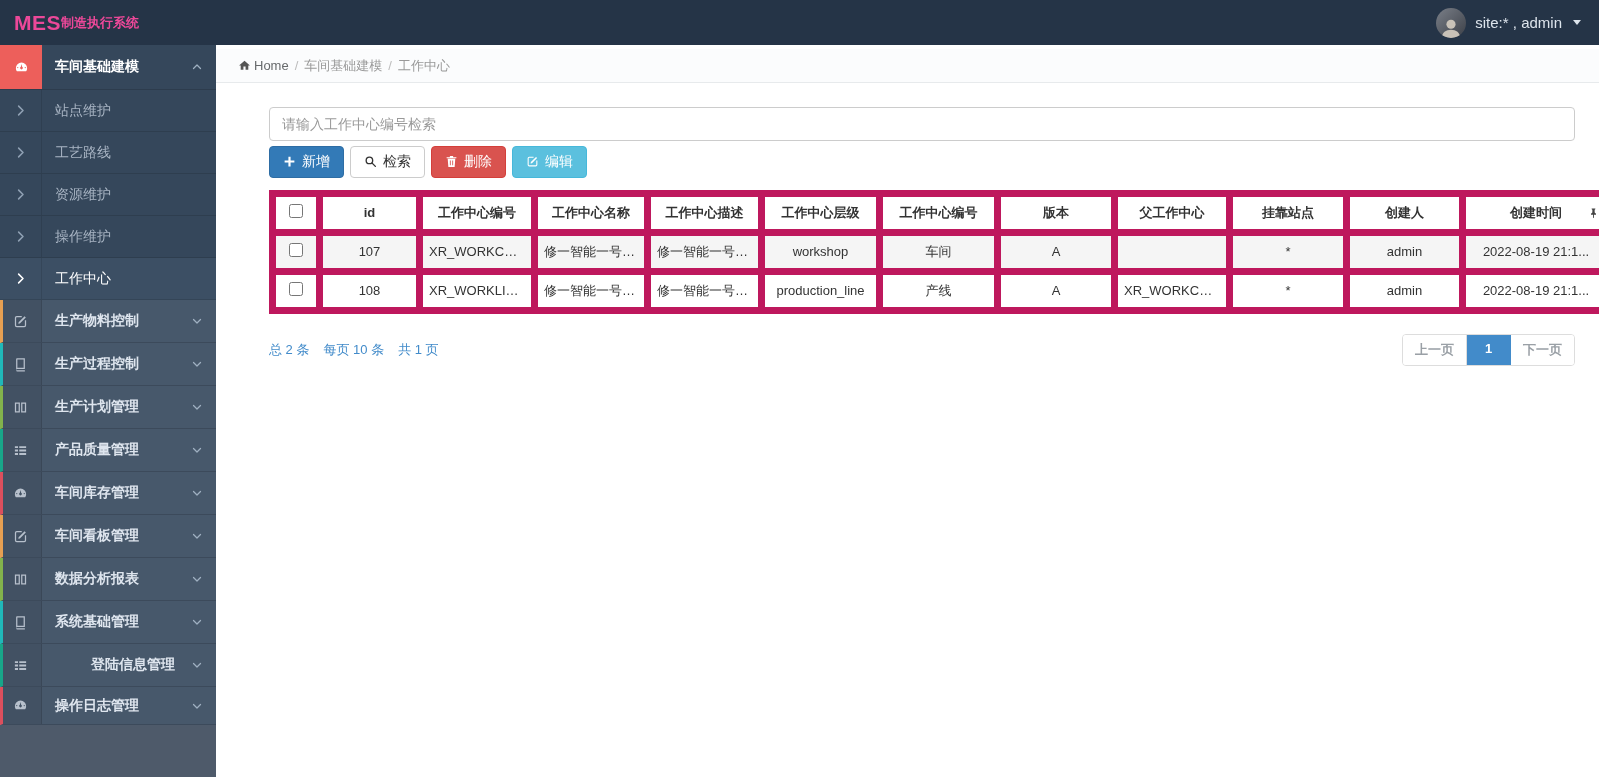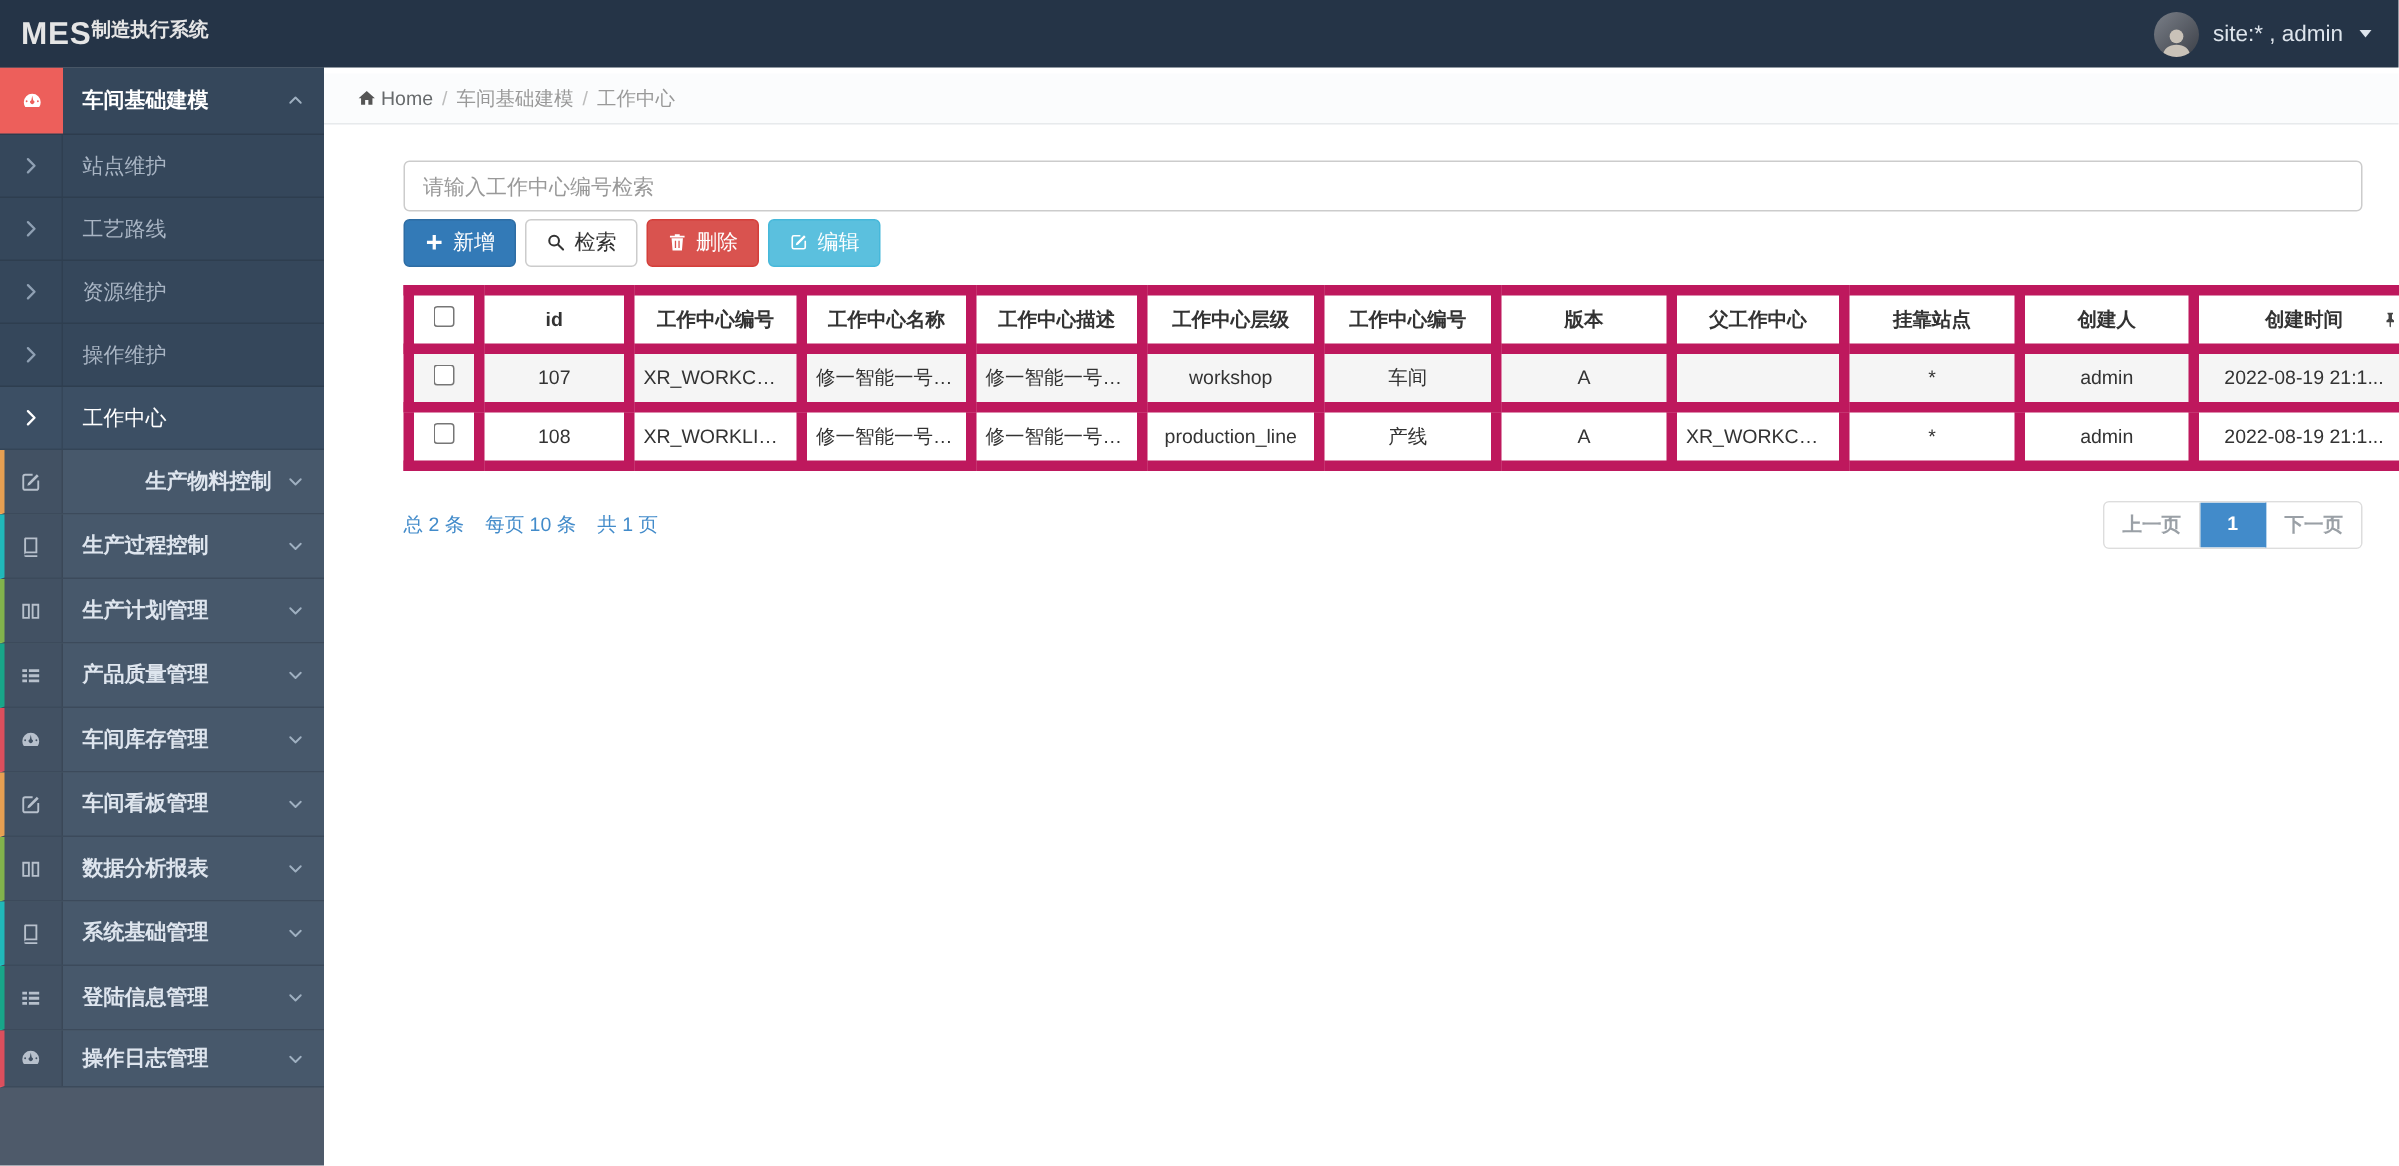--- a/index.html
+++ b/index.html
@@ -1,20 +1,20 @@
 <!DOCTYPE html>
 <html><head>
 <meta charset="utf-8">
 <style>
   * { margin:0; padding:0; box-sizing:border-box; }
   html,body { width:1599px; height:777px; overflow:hidden; font-family:"Liberation Sans",sans-serif; background:#fff; }
 
   
   .navbar { position:absolute; left:0; top:0; width:1599px; height:45px; background:#253447; display:flex; align-items:center; justify-content:space-between; padding:0 18px 0 14px; z-index:10; }
-  .brand { color:#e5e5e5; display:flex; align-items:flex-start; }
+  .brand { color:#ec4899; display:flex; align-items:center; }
   .brand-mes { font-size:21px; font-weight:bold; letter-spacing:.5px; }
   .brand-rest { font-size:13px; font-weight:bold; }
   .nav-user { display:flex; align-items:center; gap:9px; color:#dde4ec; font-size:15px; cursor:pointer; }
   .avatar { width:30px; height:30px; border-radius:50%; background:linear-gradient(135deg,#7a7f88,#3c4048); overflow:hidden; display:flex; align-items:flex-end; justify-content:center; }
   .avatar svg { width:22px; height:22px; fill:#c9c2b8; }
   .caret { display:inline-block; width:0; height:0; border-left:4px solid transparent; border-right:4px solid transparent; border-top:5px solid #dde4ec; margin-left:2px; }
 
   
   .sidebar { position:absolute; left:0; top:45px; width:216px; height:732px; background:#4e5a6a; }
   .side-row { display:flex; align-items:center; position:relative; cursor:pointer; }
@@ -139,21 +139,21 @@
   </div>
   <div class="side-row sub active">
     <span class="side-icon">
         <svg viewBox="0 0 24 24">
           <polyline points="9,5 16,12 9,19" fill="none" stroke="currentColor" stroke-width="2.5" stroke-linecap="round" stroke-linejoin="round"></polyline>
         </svg>
       </span>
     <span class="side-label">工作中心</span>
   </div>
 
-  <div class="side-row itm" style="border-left-color: rgb(248, 172, 89); gap: 42px;">
+  <div class="side-row itm" style="border-left-color: rgb(248, 172, 89);">
     <span class="side-icon">
         <svg viewBox="0 0 24 24">
           <path fill="currentColor" d="M3 6a3 3 0 0 1 3-3h8v2H6a1 1 0 0 0-1 1v12a1 1 0 0 0 1 1h12a1 1 0 0 0 1-1v-8h2v8a3 3 0 0 1-3 3H6a3 3 0 0 1-3-3zm6 7 9.5-9.5 2 2L11 15l-2.6.6z"></path>
         </svg>
       </span>
     <span class="side-label">生产物料控制</span>
     <span class="side-chev">
         <svg viewBox="0 0 24 24">
           <polyline points="5,9 12,16 19,9" fill="none" stroke="currentColor" stroke-width="2.5" stroke-linecap="round" stroke-linejoin="round"></polyline>
         </svg>
@@ -245,21 +245,21 @@
           <path fill="currentColor" d="M5 21a2 2 0 0 0 2 2h12v-2z"></path>
         </svg>
       </span>
     <span class="side-label">系统基础管理</span>
     <span class="side-chev">
         <svg viewBox="0 0 24 24">
           <polyline points="5,9 12,16 19,9" fill="none" stroke="currentColor" stroke-width="2.5" stroke-linecap="round" stroke-linejoin="round"></polyline>
         </svg>
       </span>
   </div>
-  <div class="side-row itm" style="border-left-color: rgb(26, 179, 148);">
+  <div class="side-row itm" style="border-left-color: rgb(26, 179, 148); gap: 36px;">
     <span class="side-icon">
         <svg viewBox="0 0 24 24">
           <path fill="currentColor" d="M3 5h5v3H3zm7 0h11v3H10zM3 10.5h5v3H3zm7 0h11v3H10zM3 16h5v3H3zm7 0h11v3H10z"></path>
         </svg>
       </span>
     <span class="side-label">登陆信息管理</span>
     <span class="side-chev">
         <svg viewBox="0 0 24 24">
           <polyline points="5,9 12,16 19,9" fill="none" stroke="currentColor" stroke-width="2.5" stroke-linecap="round" stroke-linejoin="round"></polyline>
         </svg>

